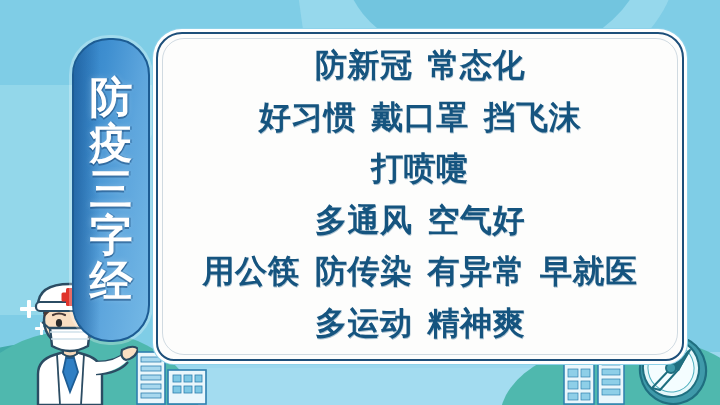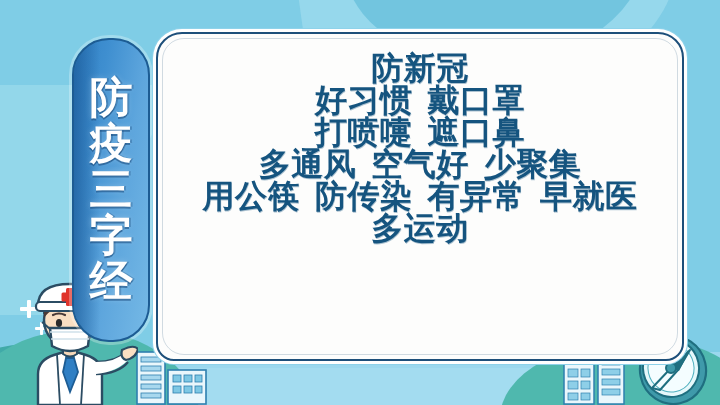--- a/index.html
+++ b/index.html
@@ -103,22 +103,22 @@
     box-shadow:0 0 0 3px #ffffff, 0 0 0 4px #8ed2ea;
   }
   .card .inner-line{
     position:absolute;left:4px;top:4px;right:4px;bottom:4px;
     border:1px solid rgba(29,79,122,.20);
     border-radius:22px;
     pointer-events:none;
   }
   .verses{
     position:absolute;left:0;top:14px;width:524px;height:300px;
-    display:flex;flex-direction:column;
-    padding:4px 0 6px 0;box-sizing:border-box;
+    display:flex;flex-direction:column;justify-content:space-between;
+    padding:4px 0 6px 0;box-sizing:border-box;font-family:Liberation Mono, monospace;
   }
   .verse-row{
     display:flex;justify-content:center;align-items:center;
     gap:15px;
     color:#15547f;
     font-size:32px;line-height:1;
     font-weight:bold;
     letter-spacing:0.5px;
     white-space:nowrap;
     text-shadow:0.5px 0.5px 0 rgba(21,84,127,.35);
@@ -257,45 +257,46 @@
       <span>经</span>
     </div>
   </div>
 
   <div class="card">
     <div class="inner-line"></div>
     <div class="verses">
 
       <div class="verse-row">
         <span class="ph">防新冠</span>
+        <span class="ph">常态化</span>
       </div>
 
       <div class="verse-row">
         <span class="ph">好习惯</span>
         <span class="ph">戴口罩</span>
+        <span class="ph">挡飞沫</span>
       </div>
 
       <div class="verse-row">
         <span class="ph">打喷嚏</span>
-        <span class="ph">遮口鼻</span>
       </div>
 
       <div class="verse-row">
         <span class="ph">多通风</span>
         <span class="ph">空气好</span>
-        <span class="ph">少聚集</span>
       </div>
 
       <div class="verse-row">
         <span class="ph">用公筷</span>
         <span class="ph">防传染</span>
         <span class="ph">有异常</span>
         <span class="ph">早就医</span>
       </div>
 
       <div class="verse-row">
         <span class="ph">多运动</span>
+        <span class="ph">精神爽</span>
       </div>
 
     </div>
   </div>
 
 </div>
 
 </body></html>

